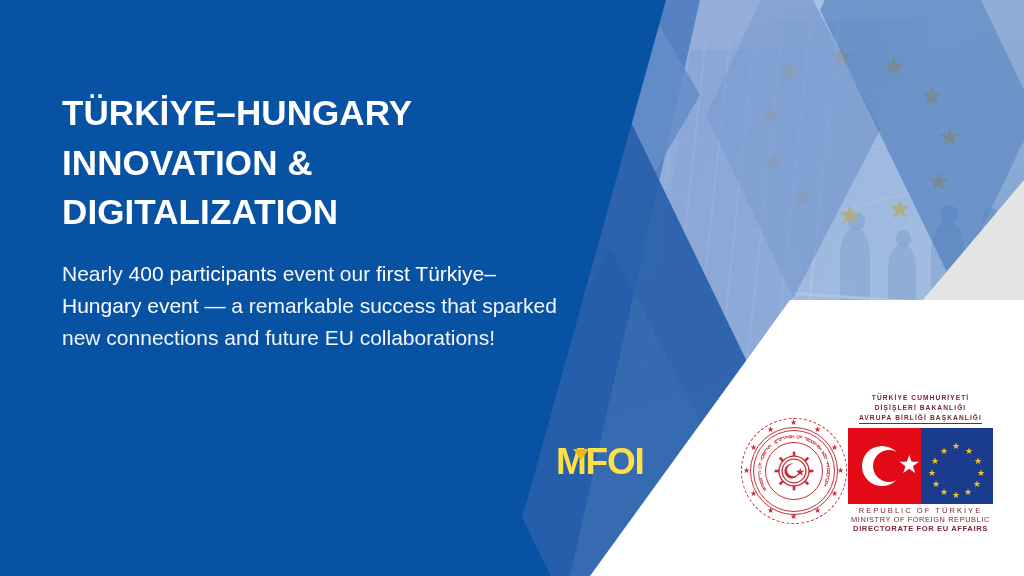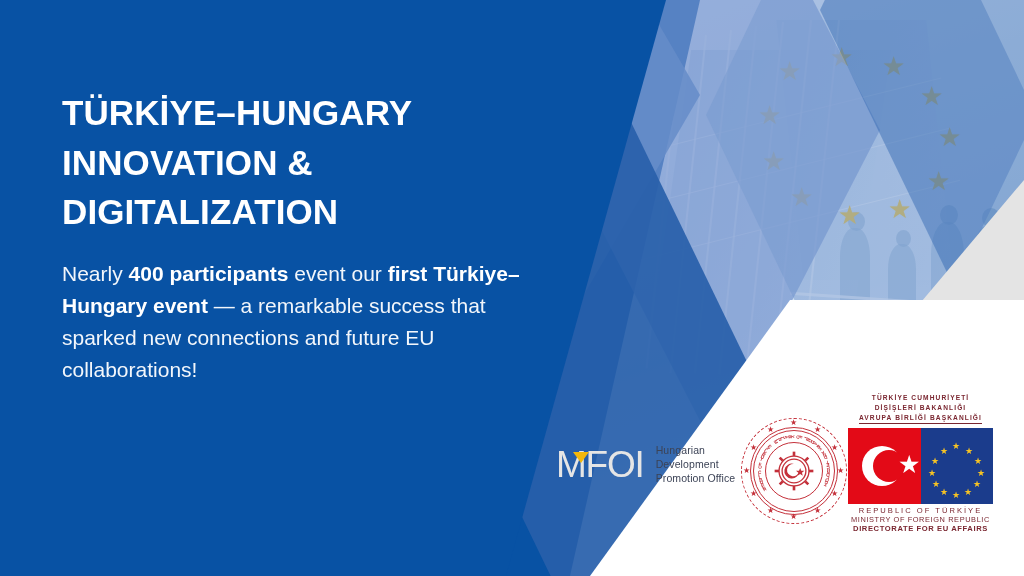--- a/index.html
+++ b/index.html
@@ -78,34 +78,34 @@
   
   #title{
     position:absolute; left:62px; top:88px; width:470px;
     color:#ffffff; font-weight:bold; font-size:35px;
     line-height:1.42; letter-spacing:.1px;
   }
   #body{
     position:absolute; left:62px; top:258px; width:500px;
     color:#F2F6FB; font-size:21px; line-height:1.52; font-weight:normal;
   }
-  #body b{font-weight:bold; color:#ffffff;text-align:right;}
+  #body b{font-weight:normal; color:#ffffff;text-align:right;}
   #thanks{
     position:absolute; left:62px; top:412px;
     color:#ffffff; font-weight:bold; font-size:20.5px;
   }
 
   
   #logos{position:absolute; left:490px; top:0; width:534px; height:576px;}
 
   
   #mfoi{position:absolute; left:66px; top:443px; display:flex; align-items:center;}
   #mfoi-word{
     position:relative;
-    color:#e5e5e5; font-weight:normal; font-size:37px; letter-spacing:-1.2px;
+    color:#fde047; font-weight:bold; font-size:37px; letter-spacing:-1.2px;
     line-height:37px;
   }
   #mfoi-tri{
     position:absolute; left:17px; top:6px;
     width:0;height:0;
     border-left:8px solid transparent;
     border-right:8px solid transparent;
     border-top:11px solid #F2B70C;
   }
   #mfoi-sub{
@@ -241,25 +241,20 @@
 
   <div id="body"><span>Nearly </span><b>400 participants</b><span> event our </span><b>first Türkiye–Hungary event</b><span> — a remarkable success that sparked new connections and future EU collaborations!</span></div>
 
 
   <div id="logos">
 
     <div id="mfoi">
       <div id="mfoi-word">
         <span>MFOI</span>
         <span id="mfoi-tri"></span>
-      </div>
-      <div id="mfoi-sub">
-        <div>Hungarian</div>
-        <div>Development</div>
-        <div>Promotion Office</div>
       </div>
     </div>
 
     <div id="seal">
       <div class="seal-ring" style="left:0;top:0;width:104px;height:104px;border-style:dashed;"></div>
       <div class="seal-ring" style="left:9px;top:9px;width:86px;height:86px;"></div>
       <div class="seal-ring" style="left:12px;top:12px;width:80px;height:80px;"></div>
       <div class="seal-ring" style="left:24px;top:24px;width:56px;height:56px;"></div>
 
       <div class="seal-star" style="left:49px;top:1px;">★</div>

